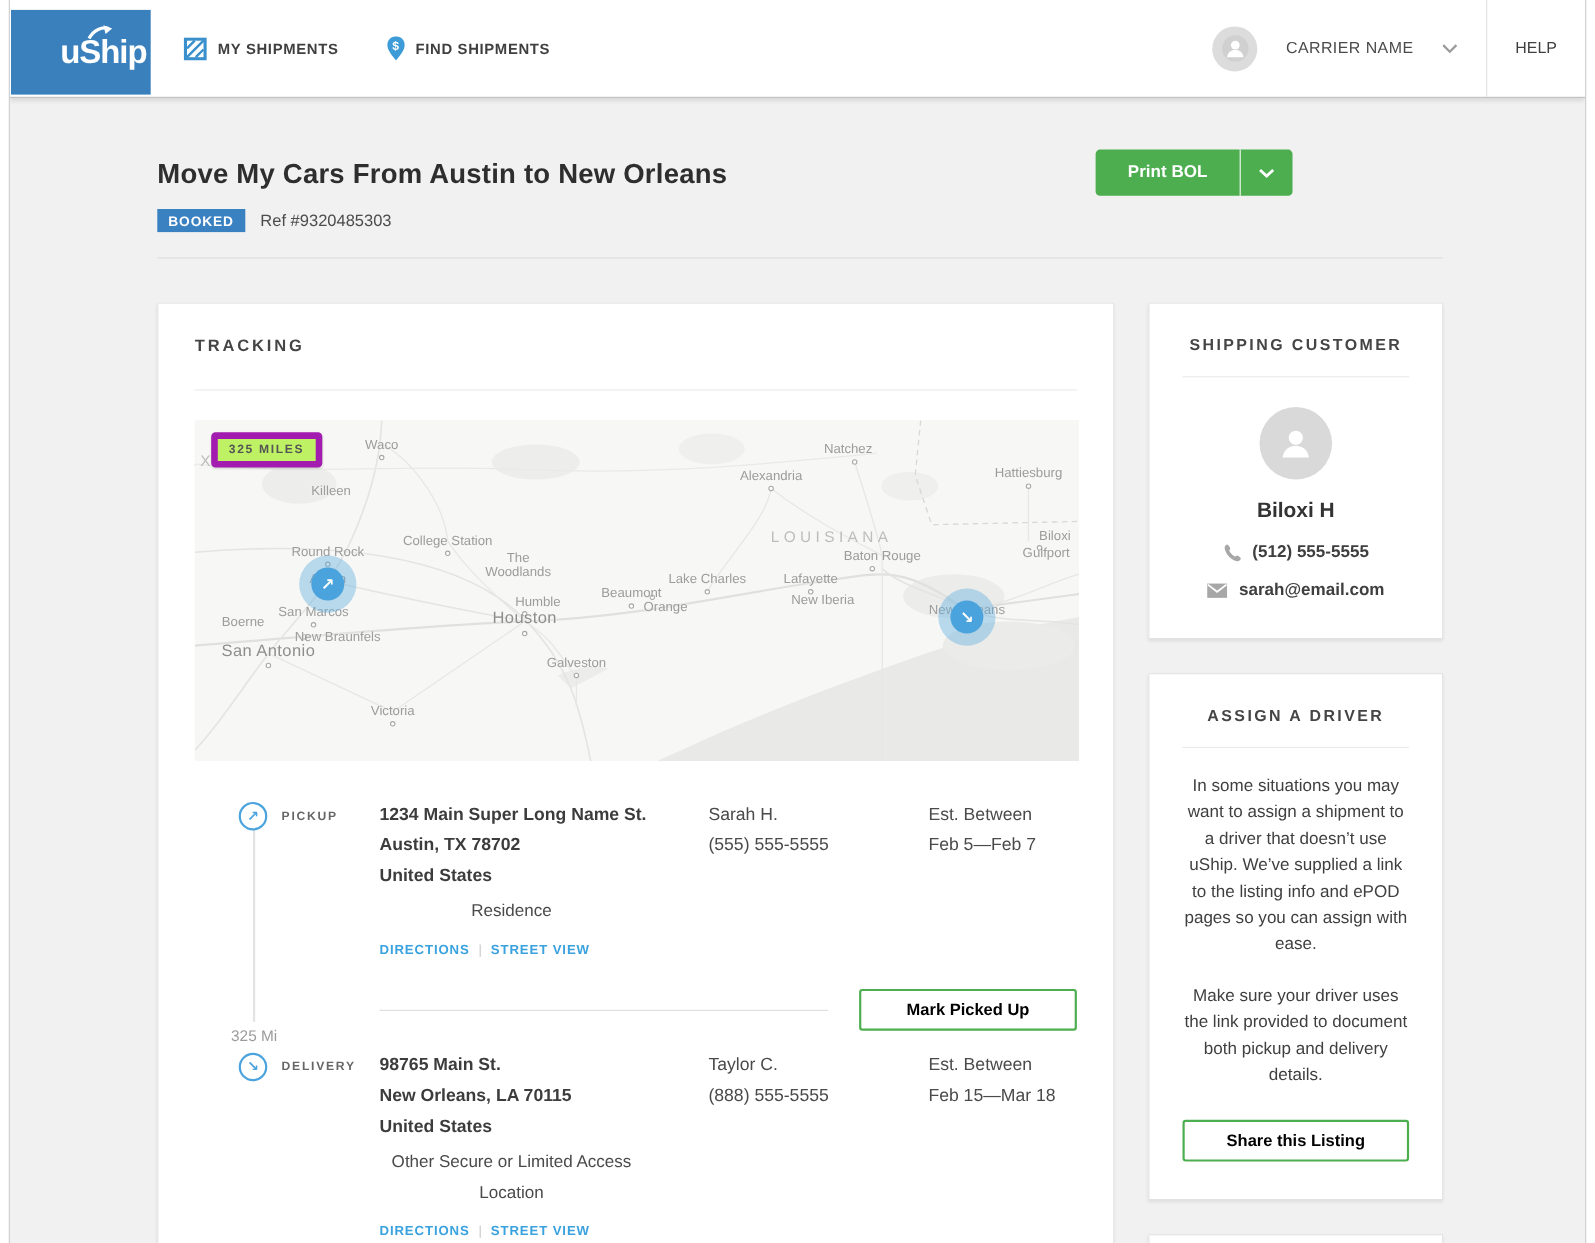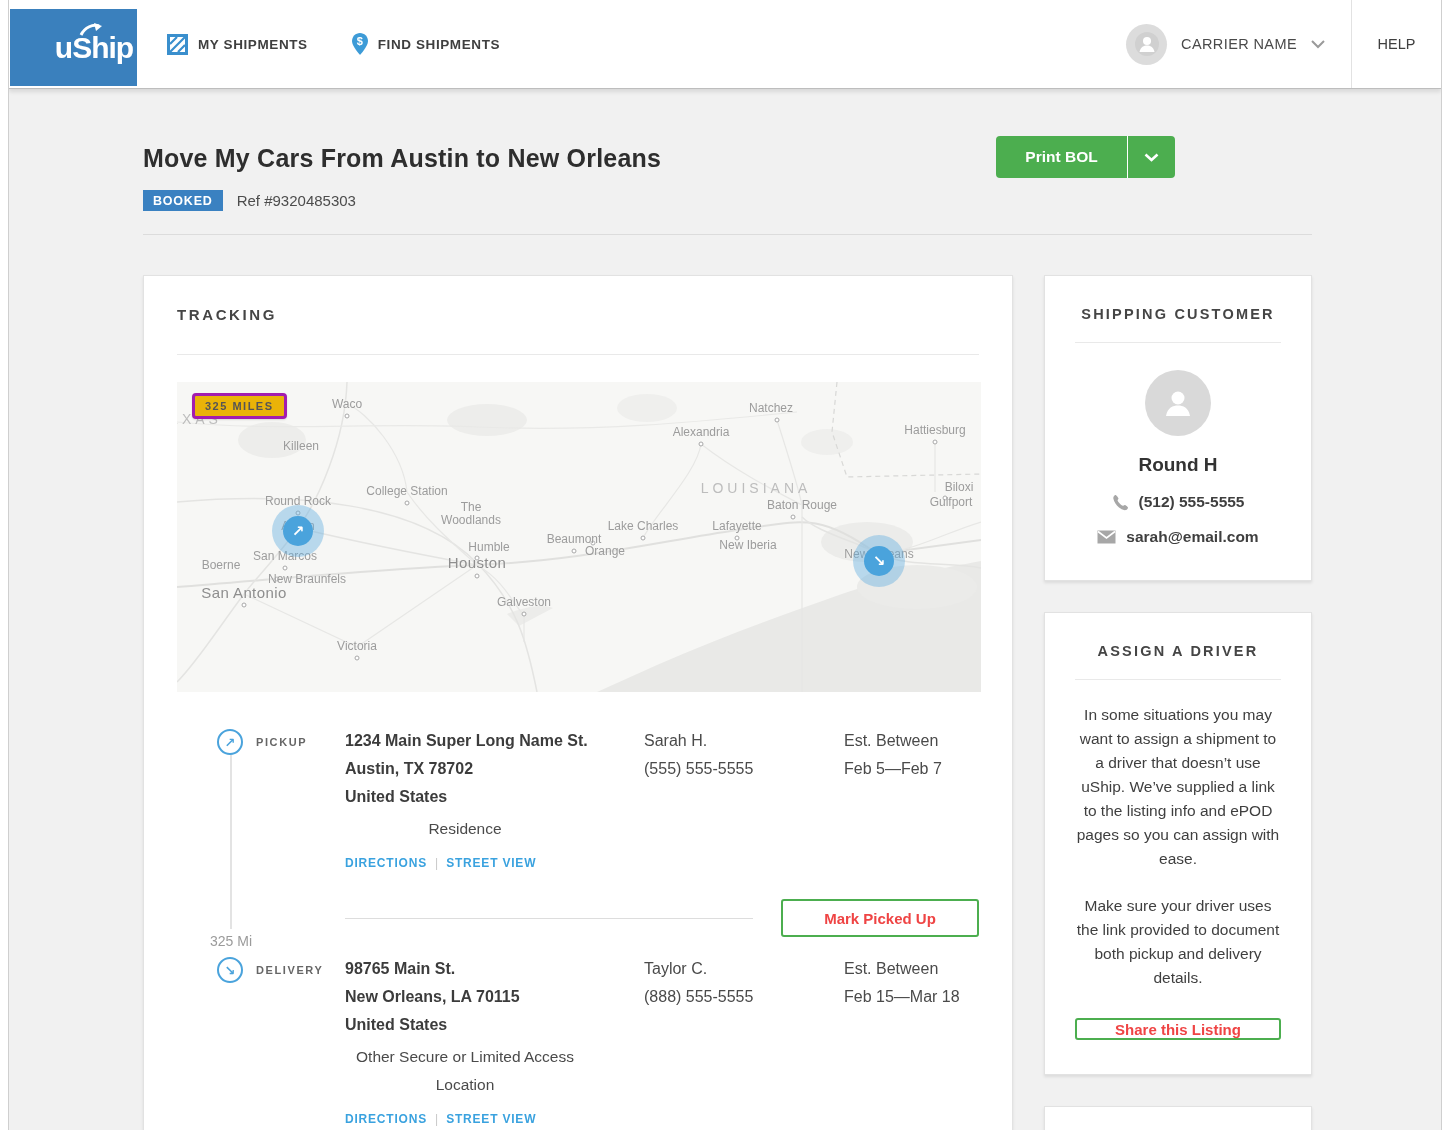--- a/index.html
+++ b/index.html
@@ -13,21 +13,21 @@
   .topbar { position:relative; height:89px; background:#fff; display:flex; align-items:center;
     border-bottom:1px solid #bdbdbd; box-shadow:0 3px 4px rgba(0,0,0,0.10); z-index:5; }
   .logo-box { width:127px; height:77px; background:#3a80bd; margin:9px 0 0 1px; align-self:flex-start;
     display:flex; align-items:center; justify-content:center; cursor:pointer;padding-left:41px; }
   .logo-text { color:#fff; font-size:30px; font-weight:800; letter-spacing:-1px; position:relative; }
   .logo-text svg { position:absolute; top:-9px; left:24px; }
   .nav { display:flex; align-items:center; margin-left:30px; gap:44px; }
   .nav-item { display:flex; align-items:center; gap:10px; font-size:13.5px; font-weight:700;
     letter-spacing:0.6px; color:#3f3f3f; cursor:pointer; }
   .topbar-right { margin-left:auto; display:flex; align-items:center; height:100%; }
-  .user-menu { display:flex; align-items:center; gap:14px; cursor:pointer; padding-right:26px; }
+  .user-menu { display:flex; align-items:center; gap:26px; cursor:pointer; padding-right:26px; }
   .avatar-sm { width:41px; height:41px; border-radius:50%; background:#dcdcdc; display:flex;
     align-items:center; justify-content:center; }
   .user-name { font-size:14.5px; color:#4a4a4a; letter-spacing:0.4px; }
   .help-cell { width:90px; height:100%; border-left:1px solid #e2e2e2; display:flex;
     align-items:center; justify-content:center; font-size:14.5px; color:#3f3f3f; cursor:pointer; }
 
   
   .content { padding:0 0 0 134px; width:1303px; }
   .page-head { position:relative; padding-top:55px; }
   .page-title { font-size:25px; font-weight:700; color:#2e2e2e; letter-spacing:0.2px; }
@@ -46,21 +46,21 @@
   .main-grid { display:flex; gap:31px; margin-top:40px; align-items:flex-start; }
   .card { background:#fff; border:1px solid #e2e2e2; box-shadow:0 2px 3px rgba(0,0,0,0.09); }
   .tracking-card { width:870px; padding:28px 33px 60px; min-height:900px; }
   .section-h { font-size:15px; font-weight:700; letter-spacing:2.6px; color:#454545; }
   .tracking-card .section-h { margin-top:2px; }
   .head-rule { border:none; border-top:1px solid #e9e9e9; margin-top:31px; }
 
   
   .map { position:relative; width:804px; height:310px; background:#f7f7f5; margin-top:27px; overflow:hidden; }
   .map svg.roads { position:absolute; inset:0; }
-  .scale-chip { position:absolute; left:15px; top:11px; background:#eab308; border:3px solid #a21caf;
+  .scale-chip { position:absolute; left:15px; top:11px; background:#bef264; border:6px solid #a21caf;
     border-radius:4px; box-shadow:0 1px 2px rgba(0,0,0,0.12); font-size:11px; font-weight:700;
     letter-spacing:1.5px; color:#555; padding:4px 10px; z-index:4; }
   .map-city { position:absolute; transform:translate(-50%,-50%); font-size:12px; color:#9c9c9c;
     white-space:nowrap; z-index:2; text-shadow:0 0 3px #f7f7f5; }
   .map-city.big { font-size:15px; color:#8e8e8e; letter-spacing:0.4px; }
   .map-city.region { font-size:14px; color:#bdbdbd; letter-spacing:4px; }
   .map-city.wrap { white-space:normal; width:80px; text-align:center; line-height:13px; }
   .map-dot { position:absolute; width:5px; height:5px; border:1px solid #a8a8a8; background:#fff;
     border-radius:50%; transform:translate(-50%,-50%); z-index:1; }
   .marker { position:absolute; transform:translate(-50%,-50%); z-index:3; width:52px; height:52px;
@@ -81,36 +81,36 @@
   .col-address { width:299px; font-size:16px; line-height:28px; color:#3c3c3c; }
   .addr-line { display:block; font-weight:700; }
   .loc-type { display:block; font-weight:400; color:#4a4a4a; margin-top:4px; max-width:240px; font-size:15.5px;text-align:center; }
   .links-row { margin-top:6px; font-size:12px; }
   .link-blue { color:#3aa2df; font-weight:700; letter-spacing:0.8px; text-decoration:none; cursor:pointer; }
   .link-sep { color:#c9c9c9; margin:0 8px; }
   .col-contact { width:200px; font-size:16px; line-height:28px; color:#4a4a4a; }
   .col-est { flex:1; font-size:16px; line-height:28px; color:#4a4a4a; }
   .action-row { display:flex; align-items:center; margin:22px 0 18px 168px; gap:28px; position:relative; z-index:1; }
   .action-rule { flex:1; height:1px; background:#ddd; }
-  .btn-green-outline { background:#fff; border:2px solid #4cae4f; color:#ef4444; font-weight:700;
+  .btn-green-outline { background:#fff; border:2px solid #4cae4f; color:#000000; font-weight:700;
     font-size:15px; border-radius:3px; cursor:pointer; font-family:inherit; }
   .btn-mark { width:198px; height:38px; }
 
   
   .sidebar { width:268px; display:flex; flex-direction:column; gap:31px; }
   .side-card { padding:30px 30px 34px; text-align:center; }
   .side-card .section-h { letter-spacing:2.2px; font-size:14.5px; }
   .side-rule { border:none; border-top:1px solid #e9e9e9; margin:20px 0 0; }
   .avatar-lg { width:66px; height:66px; border-radius:50%; background:#d9d9d9; margin:27px auto 0;
     display:flex; align-items:center; justify-content:center; }
   .cust-name { font-size:19px; font-weight:700; color:#333; margin-top:18px; }
   .contact-line { display:flex; align-items:center; justify-content:center; gap:10px; margin-top:17px;
     font-size:15.5px; font-weight:700; color:#3f3f3f; }
   .assign-p { font-size:15.5px; line-height:24px; color:#3f3f3f; margin-top:23px; }
-  .btn-share { width:100%; height:22px; margin-top:28px; }
+  .btn-share { width:100%; height:38px; margin-top:28px; }
   .stub-card { height:70px; }
   .icon-gray { color:#a9a9a9; }
 </style>
 </head>
 <body>
 
 <div class="frame">
   <div class="viewport">
 
     <header class="topbar">
@@ -328,21 +328,21 @@
         <aside class="sidebar">
           <section class="card side-card">
             <h2 class="section-h">SHIPPING CUSTOMER</h2>
             <hr class="side-rule">
             <div class="avatar-lg">
               <svg width="40" height="40" viewBox="0 0 40 40">
                 <circle cx="20" cy="15" r="6.5" fill="#fff"></circle>
                 <path d="M8 33 C9.5 24.5 15 22.5 20 22.5 C25 22.5 30.5 24.5 32 33 Z" fill="#fff"></path>
               </svg>
             </div>
-            <div class="cust-name">Round H</div>
+            <div class="cust-name">Biloxi H</div>
             <div class="contact-line">
               <svg class="icon-gray" width="17" height="17" viewBox="0 0 17 17">
                 <path d="M3.2 1 C2 1.8 1 3 1.4 4.8 C2 8 4 11 7 13.5 C9.5 15.5 12.5 16.6 14 16 C15.2 15.5 16 14.4 16 13.4 C16 12.9 13.4 10.8 12.7 10.9 C12 11 11.3 12 10.7 11.8 C9 11.2 6.2 8.4 5.6 6.6 C5.4 6 6.4 5.3 6.5 4.6 C6.6 3.9 4.1 0.5 3.2 1 Z" fill="#a7a7a7"></path>
               </svg>
               <span>(512) 555-5555</span>
             </div>
             <div class="contact-line">
               <svg width="19" height="14" viewBox="0 0 19 14">
                 <rect x="0.5" y="0.5" width="18" height="13" fill="#a7a7a7"></rect>
                 <path d="M1 1.5 L9.5 8 L18 1.5" stroke="#fff" stroke-width="1.6" fill="none"></path>

